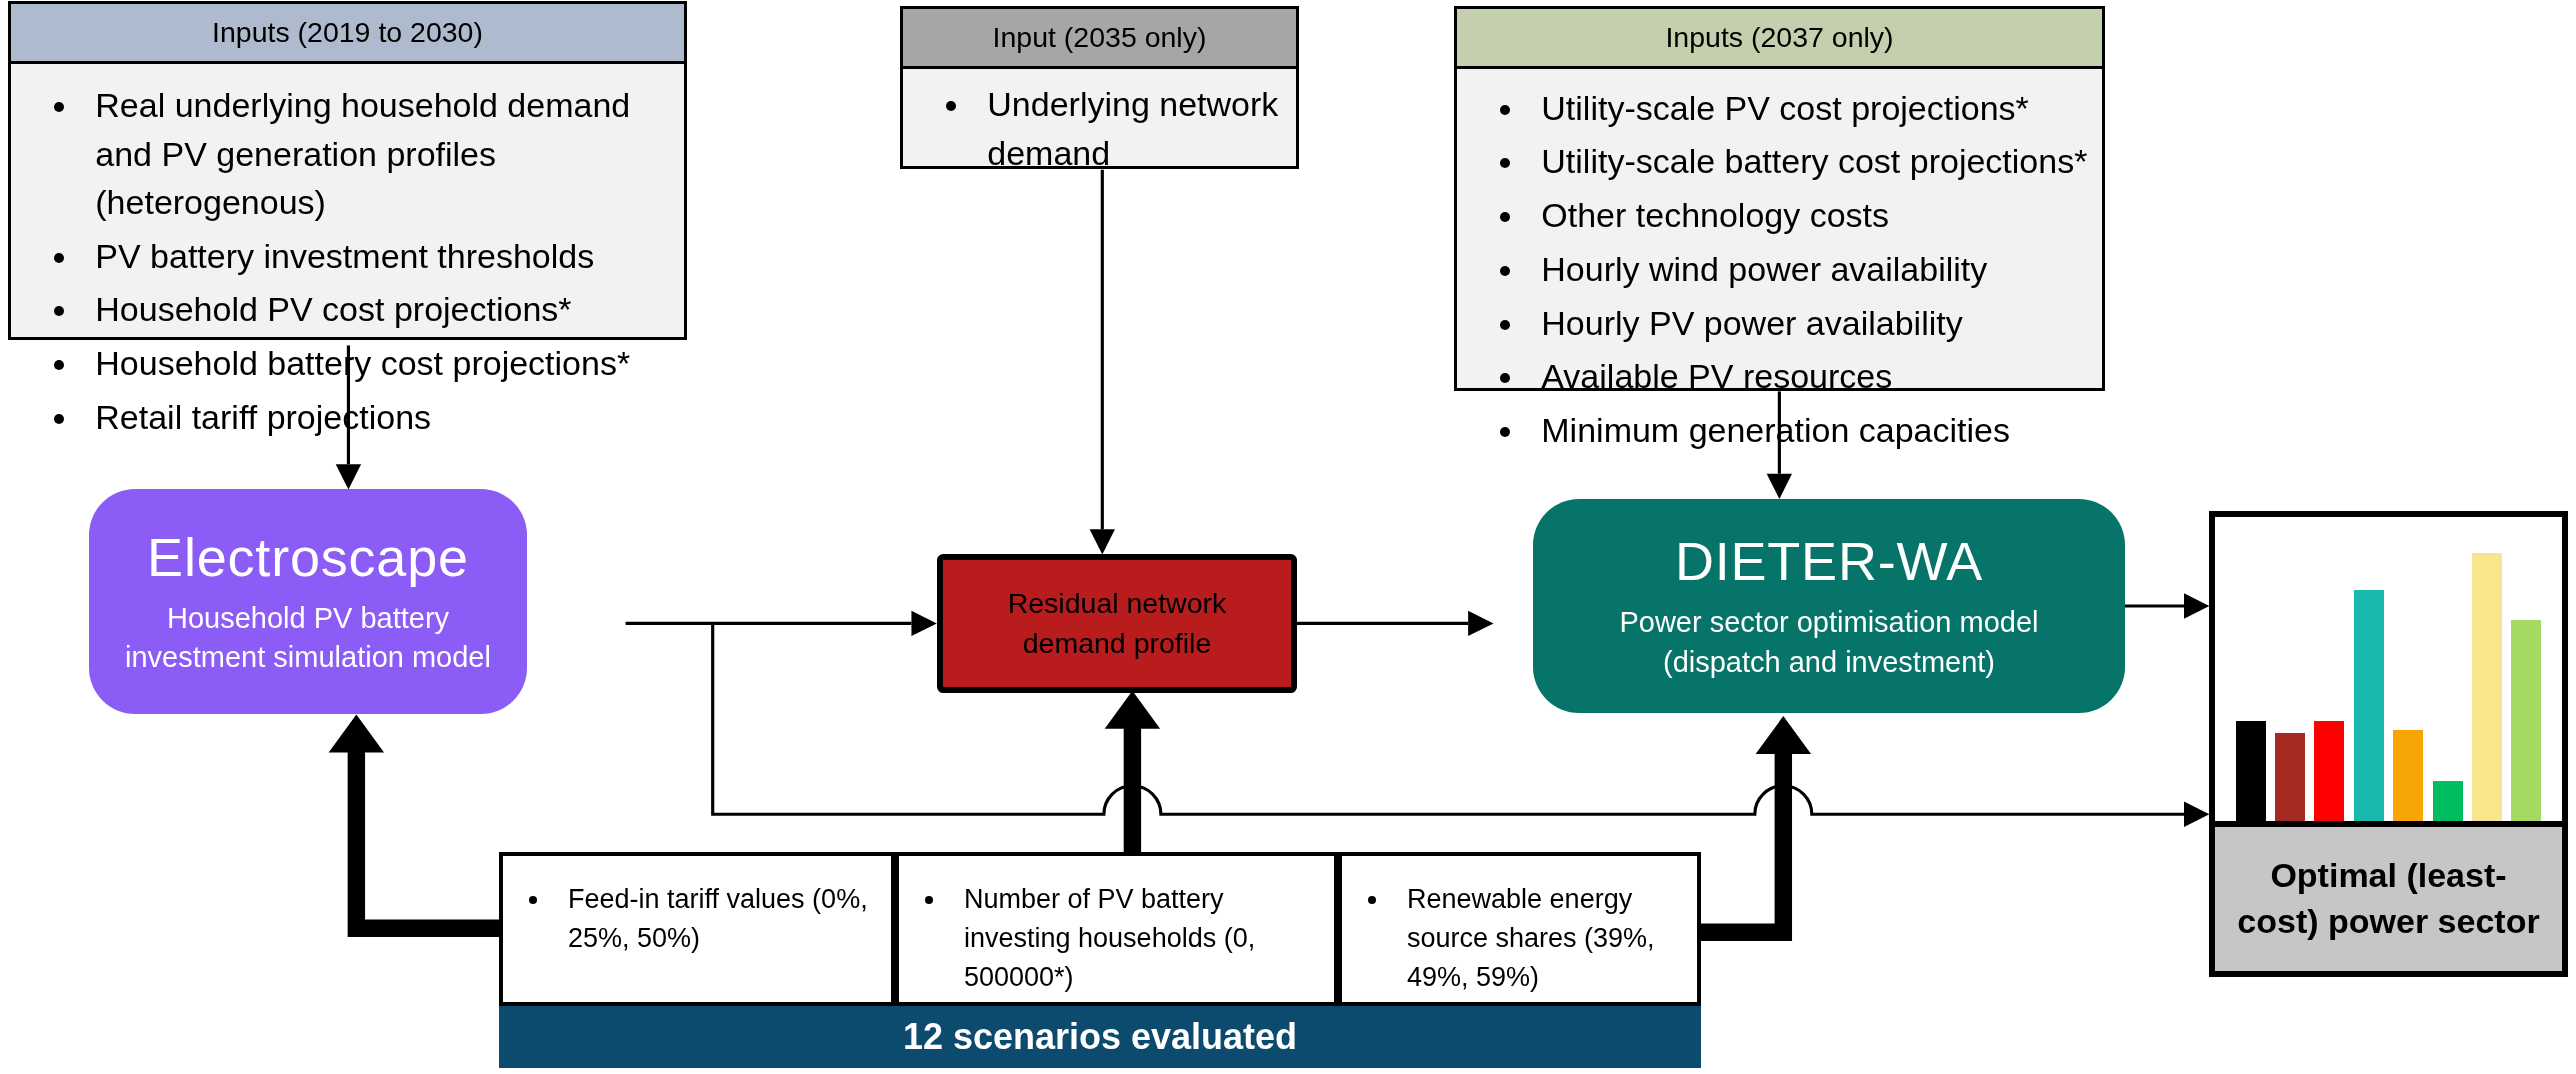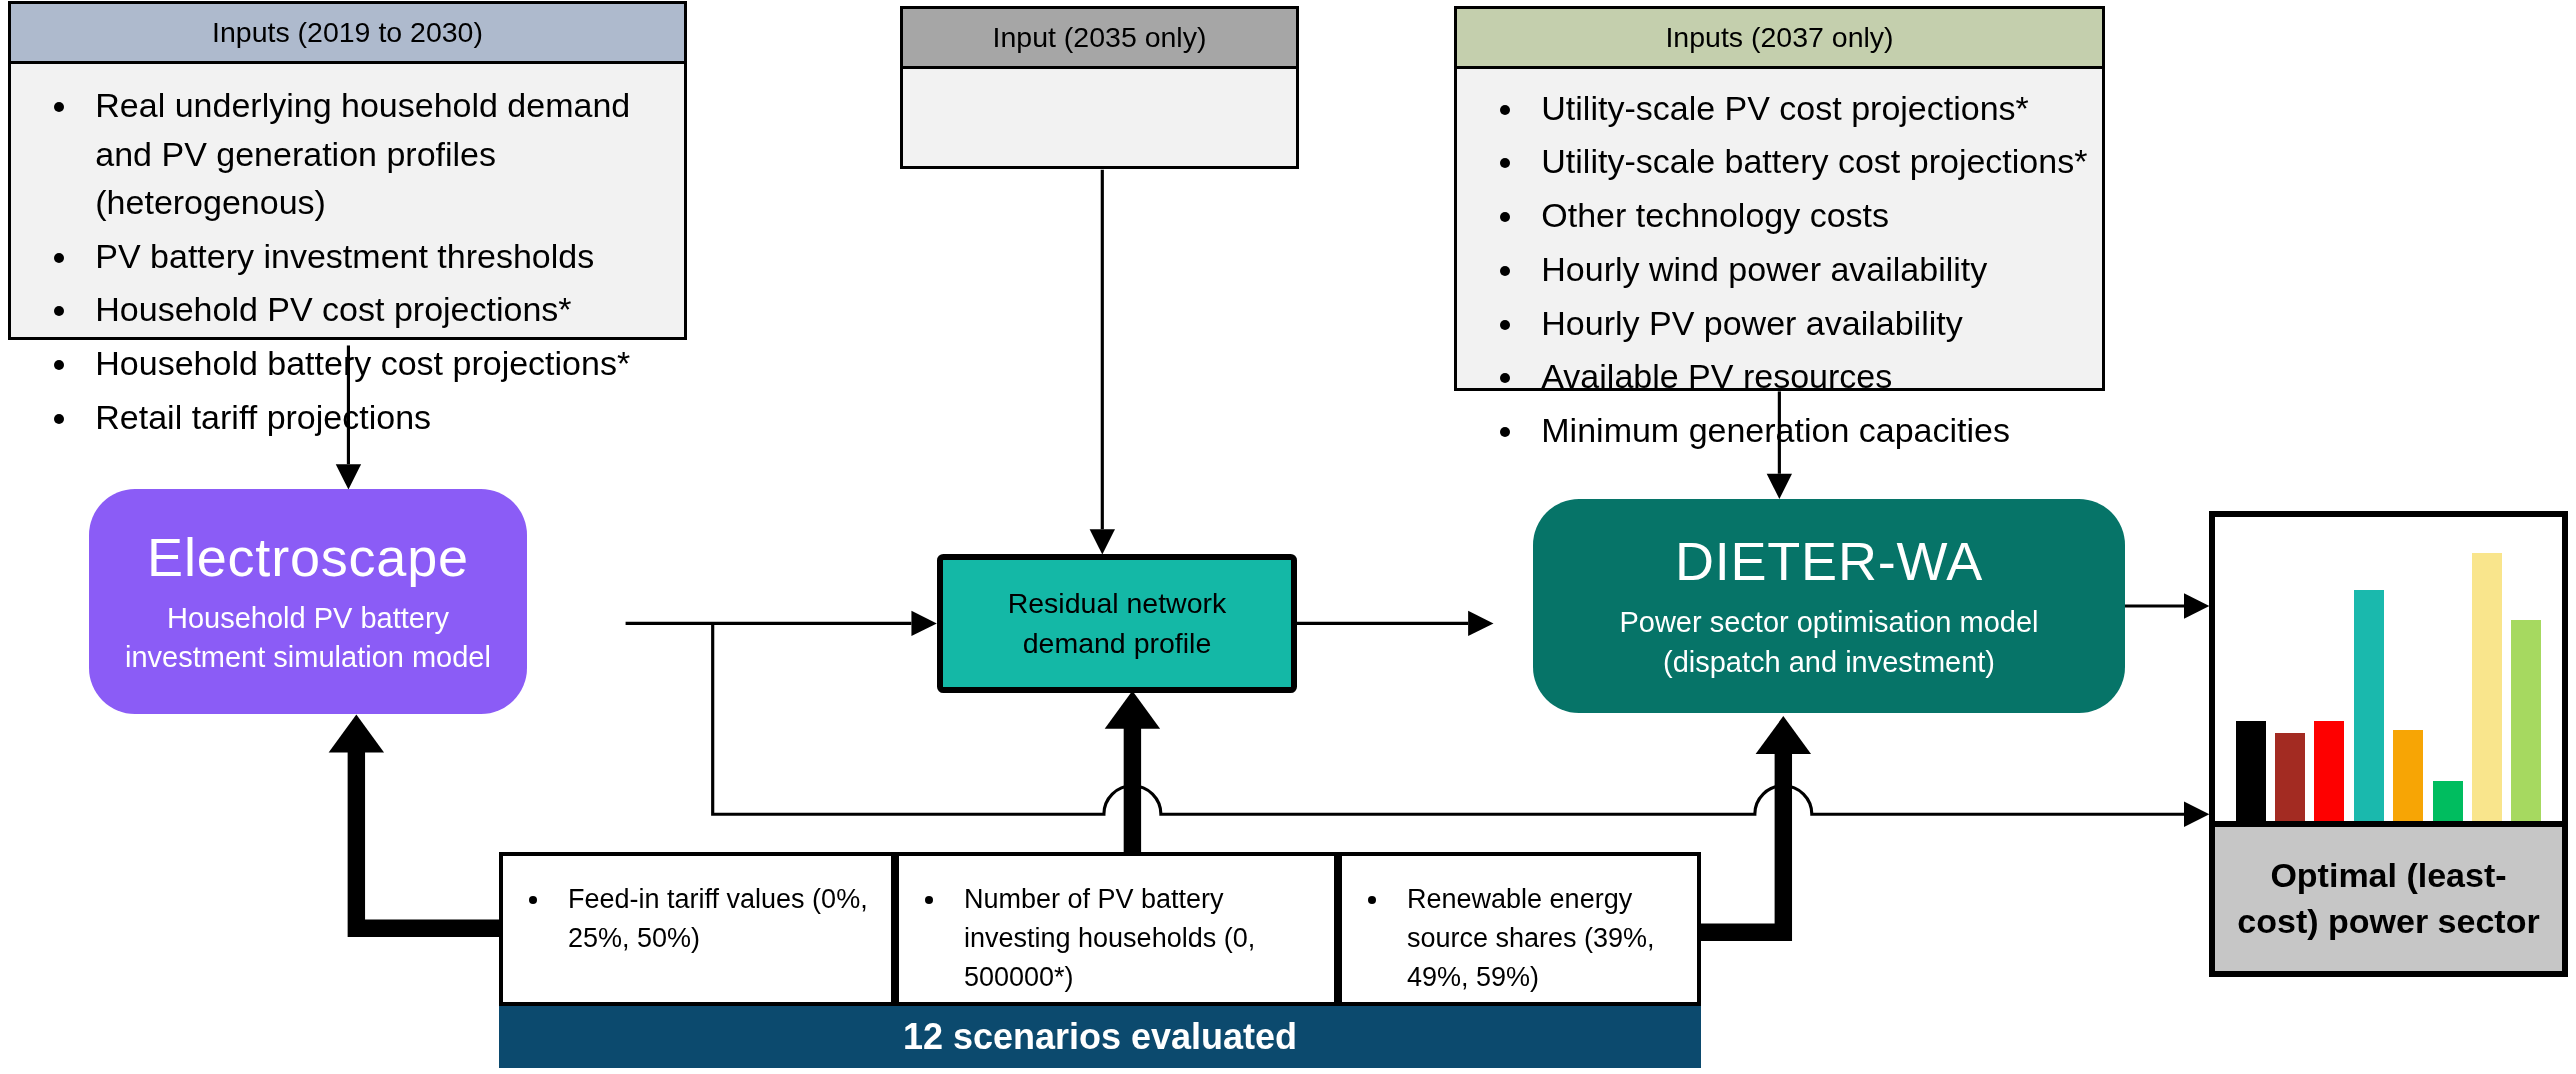--- a/index.html
+++ b/index.html
@@ -16,21 +16,21 @@
   .io-body ul{margin:17.4px 0 0 0;padding-left:70px;font-size:34px;line-height:1.42;}
   .io-body li{margin-bottom:5.5px;padding-left:14.3px;}
 
   
   .model-box{border-radius:46px;color:#fff;display:flex;flex-direction:column;
              align-items:center;justify-content:center;text-align:center;}
   .model-title{font-size:54px;letter-spacing:0.8px;}
   .model-sub{font-size:29px;line-height:1.35;margin-top:11px;}
 
   
-  .plain-box{border:6.3px solid #000;border-radius:6.3px;background:#14b8a6;display:flex;
+  .plain-box{border:6.3px solid #000;border-radius:6.3px;background:#b91c1c;display:flex;
              align-items:center;justify-content:center;text-align:center;
              font-size:28.5px;line-height:1.4;}
   .plain-box .inner{width:261px;}
 
   
   .scenario-box{border:4.8px solid #000;background:#fff;}
   .scenario-box ul{margin:24px 0 0 0;padding-left:49px;font-size:27px;line-height:1.45;}
   .scenario-box li{padding-left:16px;}
   .scenario-footer{background:#0c4a6e;color:#fff;display:flex;align-items:center;justify-content:center;
                    font-size:36px;font-weight:bold;}
@@ -103,20 +103,25 @@
           <li>PV battery investment thresholds</li>
           <li>Household PV cost projections*</li>
           <li>Household battery cost projections*</li>
           <li>Retail tariff projections</li>
         </ul>
     </div>
   </div>
 
   <div class="box io-box" style="left:900px;top:6.3px;width:399px;height:163px;">
     <div class="io-header" style="background:#a6a6a6;">Input (2035 only)</div>
+    <div class="io-body">
+      <ul style="margin-top:11px;">
+          <li>Underlying network demand</li>
+        </ul>
+    </div>
   </div>
 
   <div class="box io-box" style="left:1454px;top:6.3px;width:651px;height:385px;">
     <div class="io-header" style="background:#c4cfad;">Inputs (2037 only)</div>
     <div class="io-body">
       <ul style="margin-top:14.3px;">
           <li>Utility-scale PV cost projections*</li>
           <li>Utility-scale battery cost projections*</li>
           <li>Other technology costs</li>
           <li>Hourly wind power availability</li>

